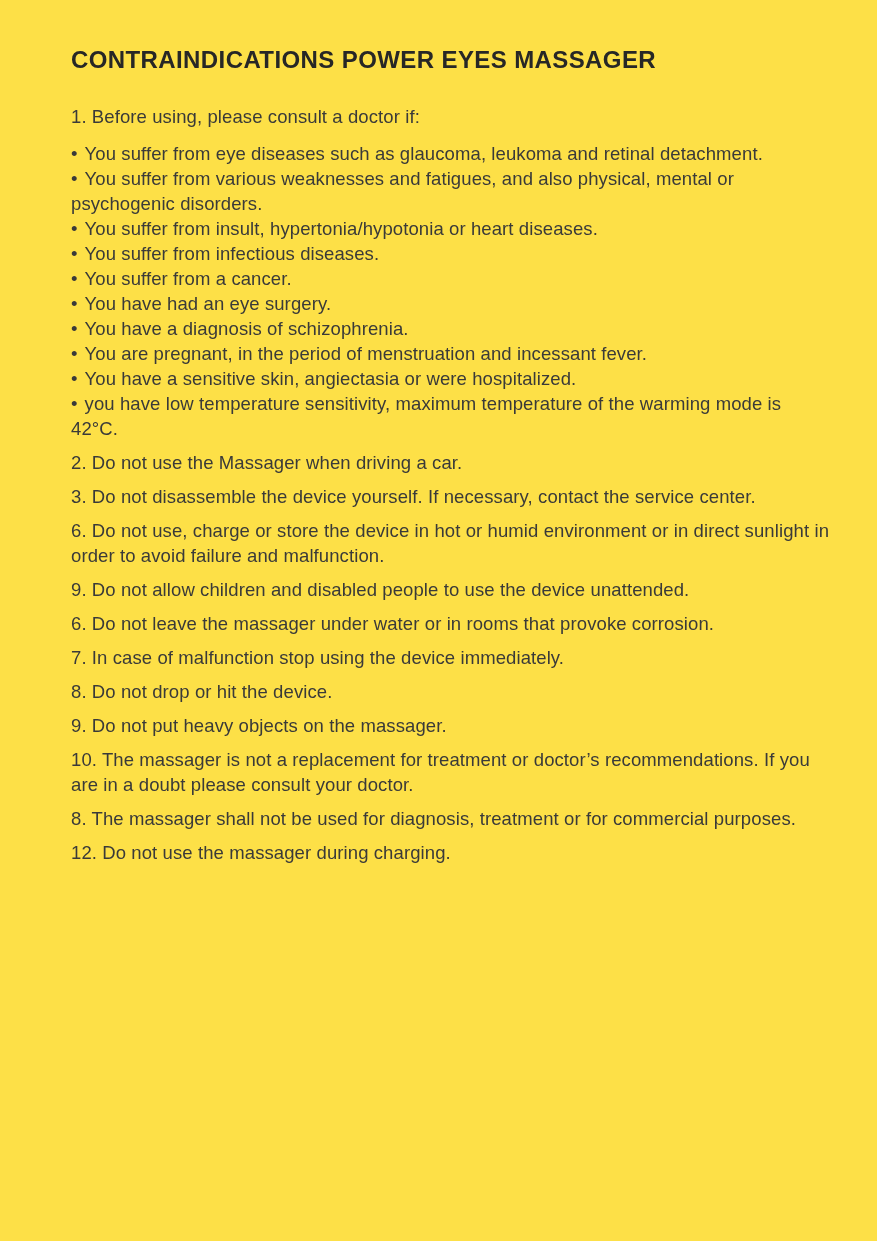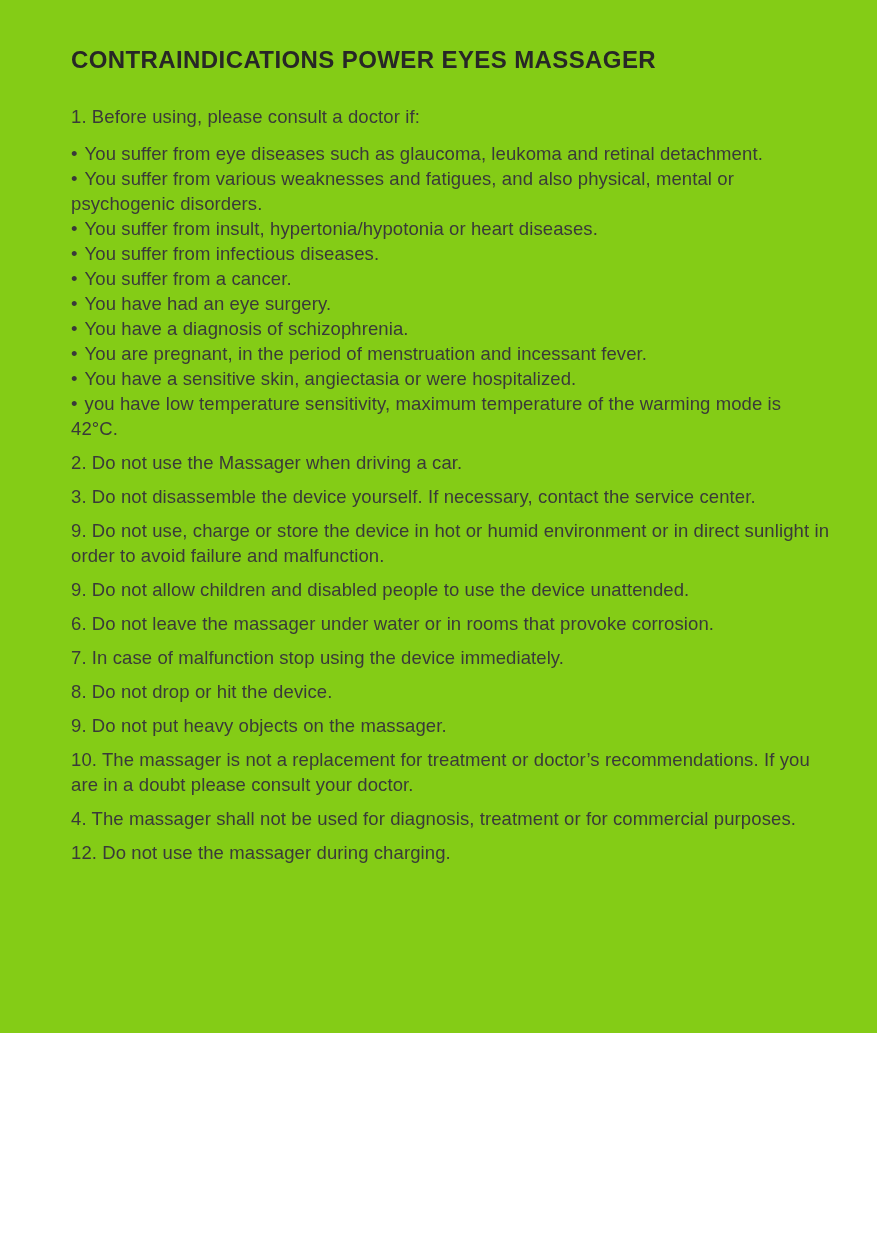--- a/index.html
+++ b/index.html
@@ -3,22 +3,22 @@
 <meta charset="utf-8">
 <style>
   html, body {
     margin: 0;
     padding: 0;
     background: #ffffff;
   }
   .page {
     position: relative;
     width: 877px;
-    height: 1033px;
-    background: #84cc16;
+    height: 1241px;
+    background: #fde047;
     box-sizing: border-box;
     padding: 46px 44px 0 71px;
     font-family: "Liberation Sans", sans-serif;
     color: #3a3a39;
     overflow: hidden;
   }
   h1.doc-title {
     margin: 0 0 30px 0;
     font-size: 24px;
     line-height: 1.15;
@@ -77,32 +77,32 @@
 
       <p class="bullet-line"><span class="dot">•</span><span>you have low temperature sensitivity, maximum temperature of the warming mode is 42°C.</span></p>
     </div>
 
   <div>
 
       <p class="para">2. Do not use the Massager when driving a car.</p>
 
       <p class="para">3. Do not disassemble the device yourself. If necessary, contact the service center.</p>
 
-      <p class="para">9. Do not use, charge or store the device in hot or humid environment or in direct sunlight in order to avoid failure and malfunction.</p>
+      <p class="para">6. Do not use, charge or store the device in hot or humid environment or in direct sunlight in order to avoid failure and malfunction.</p>
 
       <p class="para">9. Do not allow children and disabled people to use the device unattended.</p>
 
       <p class="para">6. Do not leave the massager under water or in rooms that provoke corrosion.</p>
 
       <p class="para">7. In case of malfunction stop using the device immediately.</p>
 
       <p class="para">8. Do not drop or hit the device.</p>
 
       <p class="para">9. Do not put heavy objects on the massager.</p>
 
       <p class="para">10. The massager is not a replacement for treatment or doctor’s recommendations. If you are in a doubt please consult your doctor.</p>
 
-      <p class="para">4. The massager shall not be used for diagnosis, treatment or for commercial purposes.</p>
+      <p class="para">8. The massager shall not be used for diagnosis, treatment or for commercial purposes.</p>
 
       <p class="para">12. Do not use the massager during charging.</p>
     </div>
 
 </div>
 
 </body></html>

